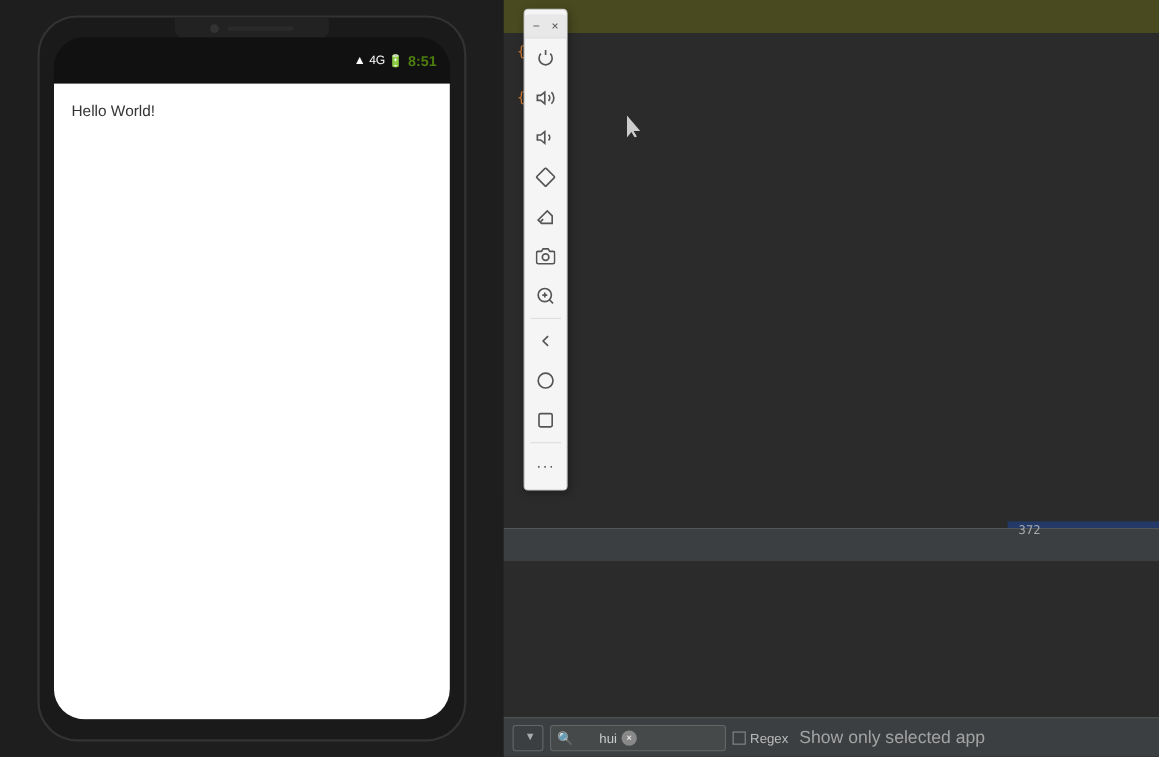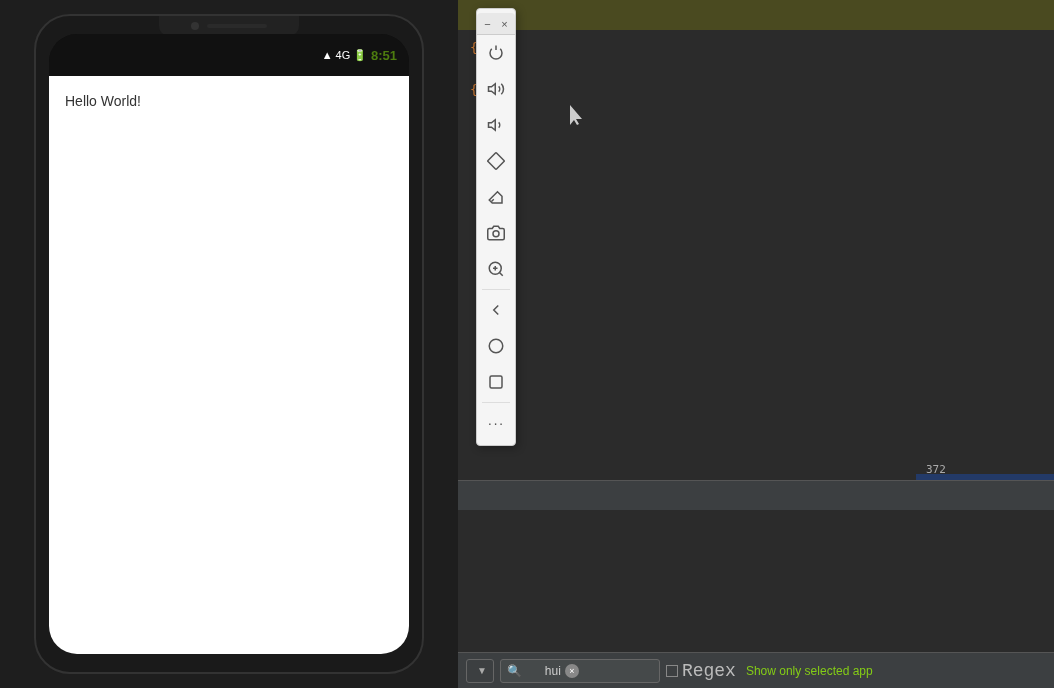--- a/index.html
+++ b/index.html
@@ -258,39 +258,38 @@
       justify-content: center;
       cursor: pointer;
     }
 
     
     .regex-btn {
       display: flex;
       align-items: center;
       gap: 4px;
       color: #bbb;
-      font-size: 18px;
+      font-size: 12px;
       cursor: pointer;
-      font-family: Liberation Mono, monospace;
     }
 
     .regex-checkbox {
       width: 12px;
       height: 12px;
       border: 1px solid #888;
       background: #3c3f41;
       display: flex;
       align-items: center;
       justify-content: center;
     }
 
     
     .show-selected-btn {
-      color: #84cc16;
-      font-size: 12px;
+      color: #a3a3a3;
+      font-size: 16px;
       cursor: pointer;
       white-space: nowrap;
       padding: 0 4px;
     }
 
     
     .floating-toolbar {
       position: absolute;
       left: 476px;
       top: 8px;
@@ -358,21 +357,21 @@
       left: 458px;
       width: 596px;
       height: 18px;
       background: #214283;
       opacity: 0.7;
     }
 
     
     .line-number-indicator {
       position: absolute;
-      bottom: 212px;
+      bottom: 200px;
       left: 468px;
       color: #aaa;
       font-size: 11px;
       font-family: monospace;
       z-index: 5;
     }
   </style>
 </head>
 <body>
 

